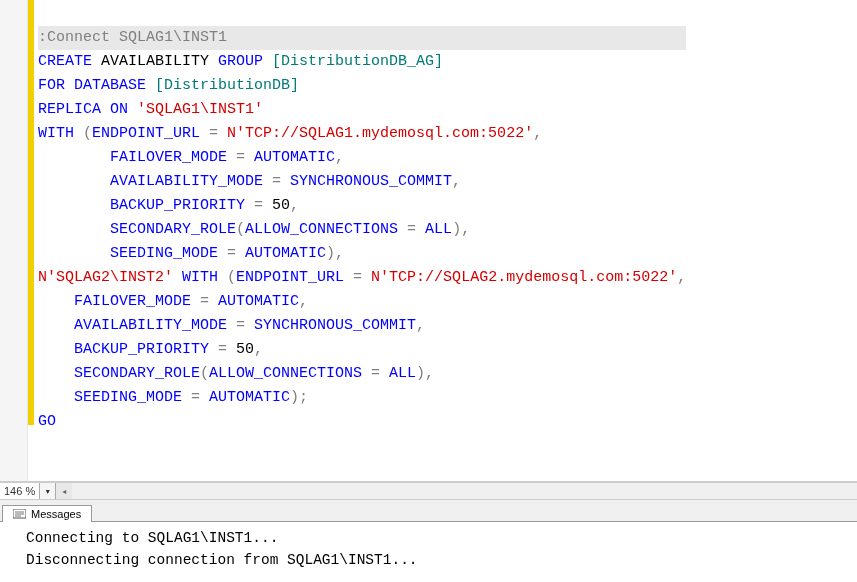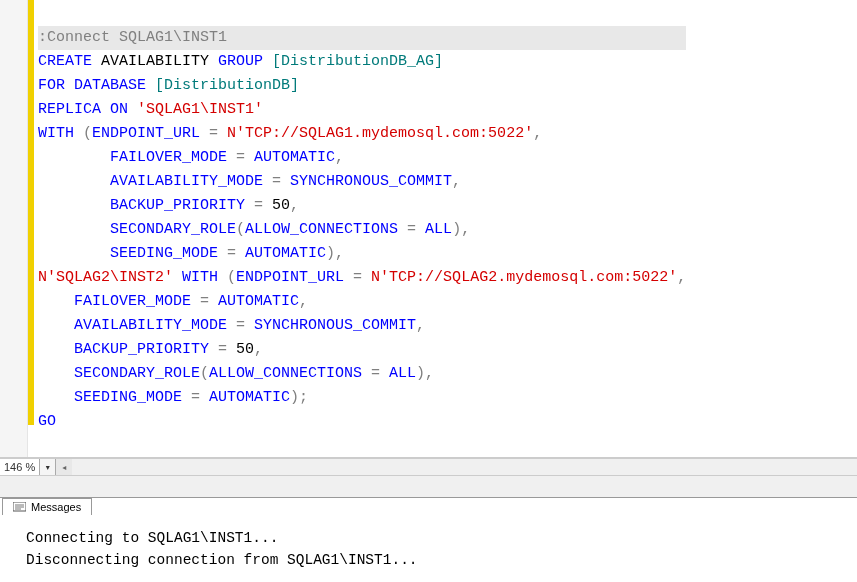--- a/index.html
+++ b/index.html
@@ -98,35 +98,34 @@
     .tab {
       background: #fff;
       border: 1px solid #999;
       border-bottom: none;
       padding: 2px 10px;
       display: flex;
       align-items: center;
       gap: 5px;
       margin-left: 2px;
       position: relative;
-      top: 18px;
+      top: 1px;
     }
     
     .tab-icon-svg { flex-shrink: 0; }
     
     .messages-pane {
       flex: 0 0 60px;
       background: #fff;
       padding: 6px 26px;
       font-family: Consolas, 'Courier New', monospace;
       font-size: 14.5px;
       line-height: 1.5;
       overflow: auto;
       white-space: pre;
-      margin-top: 24px;
     }
     
     .tri-down { font-size: 8px; color: #333; }
     .tri-left { font-size: 8px; color: #666; }
   </style>
 </head>
 <body>
 
 <div class="editor-container">
 

